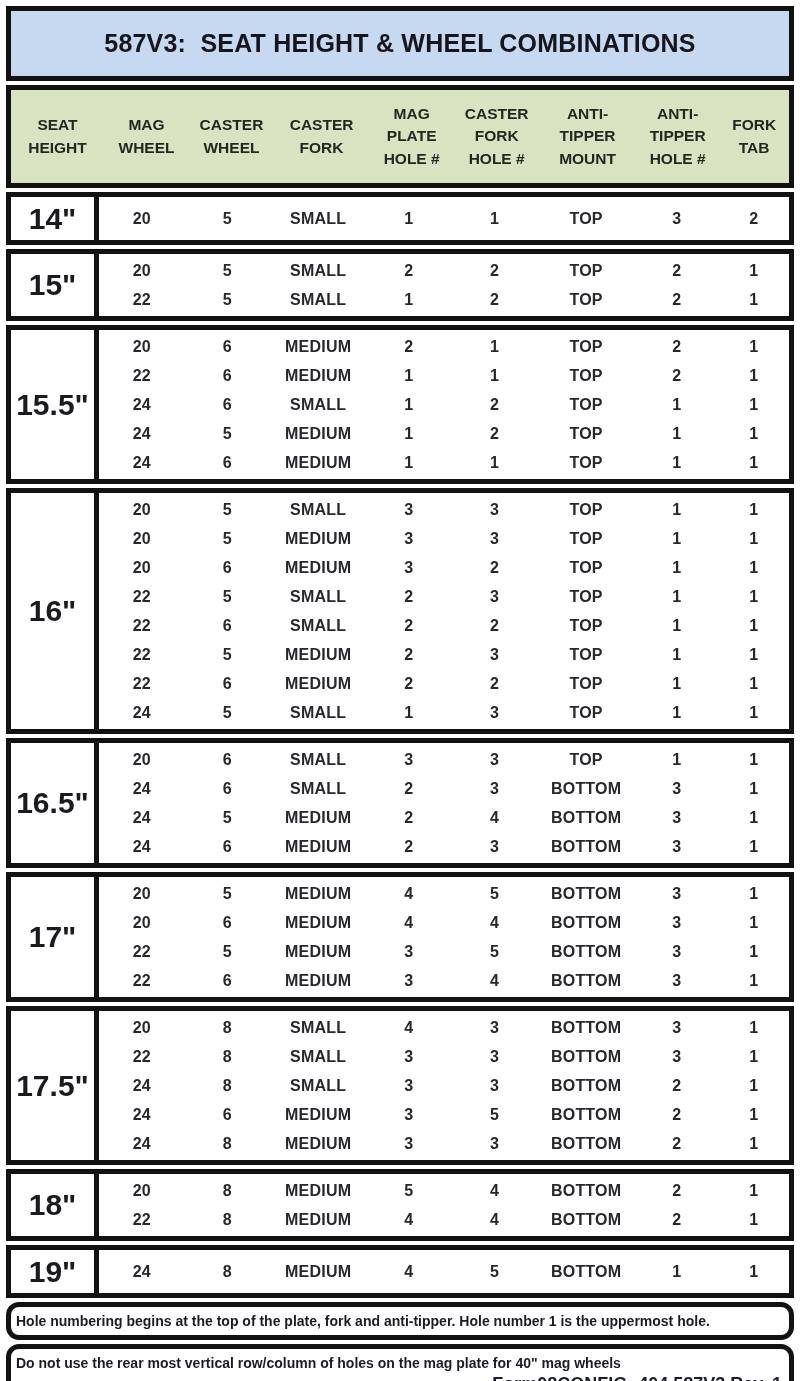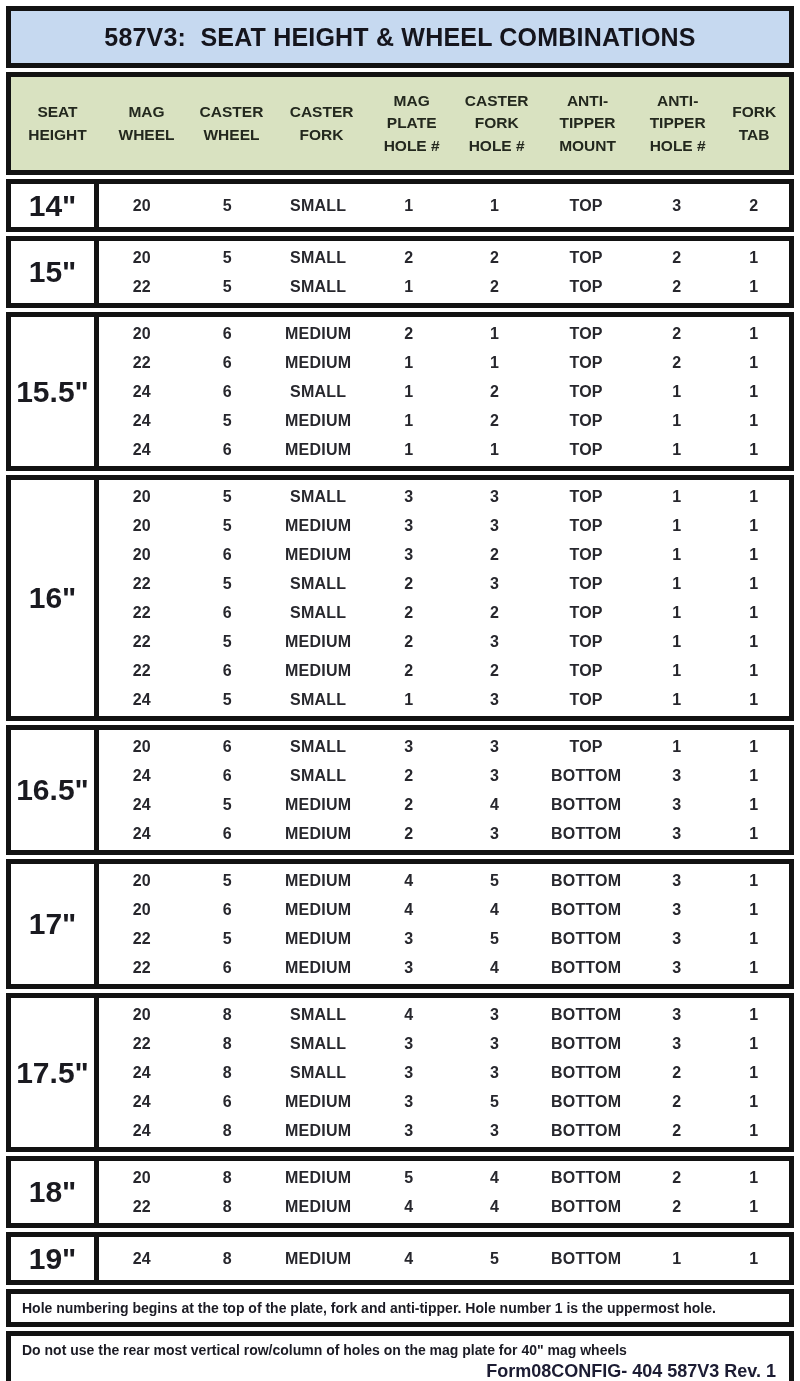--- a/index.html
+++ b/index.html
@@ -15,21 +15,21 @@
     padding: 6px 6px 4px 6px;
     background: #ffffff;
   }
   .box {
     border: 5px solid #121212;
     margin-bottom: 4px;
     background: #ffffff;
   }
   
   .title-box {
-    height: 62px;
+    height: 75px;
     display: flex;
     align-items: center;
     justify-content: center;
   }
   .title {
     font-size: 25px;
     font-weight: bold;
     letter-spacing: 0.2px;
     color: #15151d;
     white-space: pre-wrap;
@@ -79,24 +79,25 @@
   }
   .cell {
     text-align: center;
     font-size: 16px;
     font-weight: 600;
     color: #27272d;
     letter-spacing: 0.2px;
   }
   
   .note-box {
-    padding: 6px 11px;
+    padding: 6px 5px;
     font-size: 14px;
     font-weight: bold;
     color: #1b1b24;
+    border-radius: 13px;
   }
   .note-box-2 {
     min-height: 62px;
     display: flex;
     flex-direction: column;
     justify-content: space-between;
   }
   .form-ref {
     text-align: right;
     font-size: 18px;

